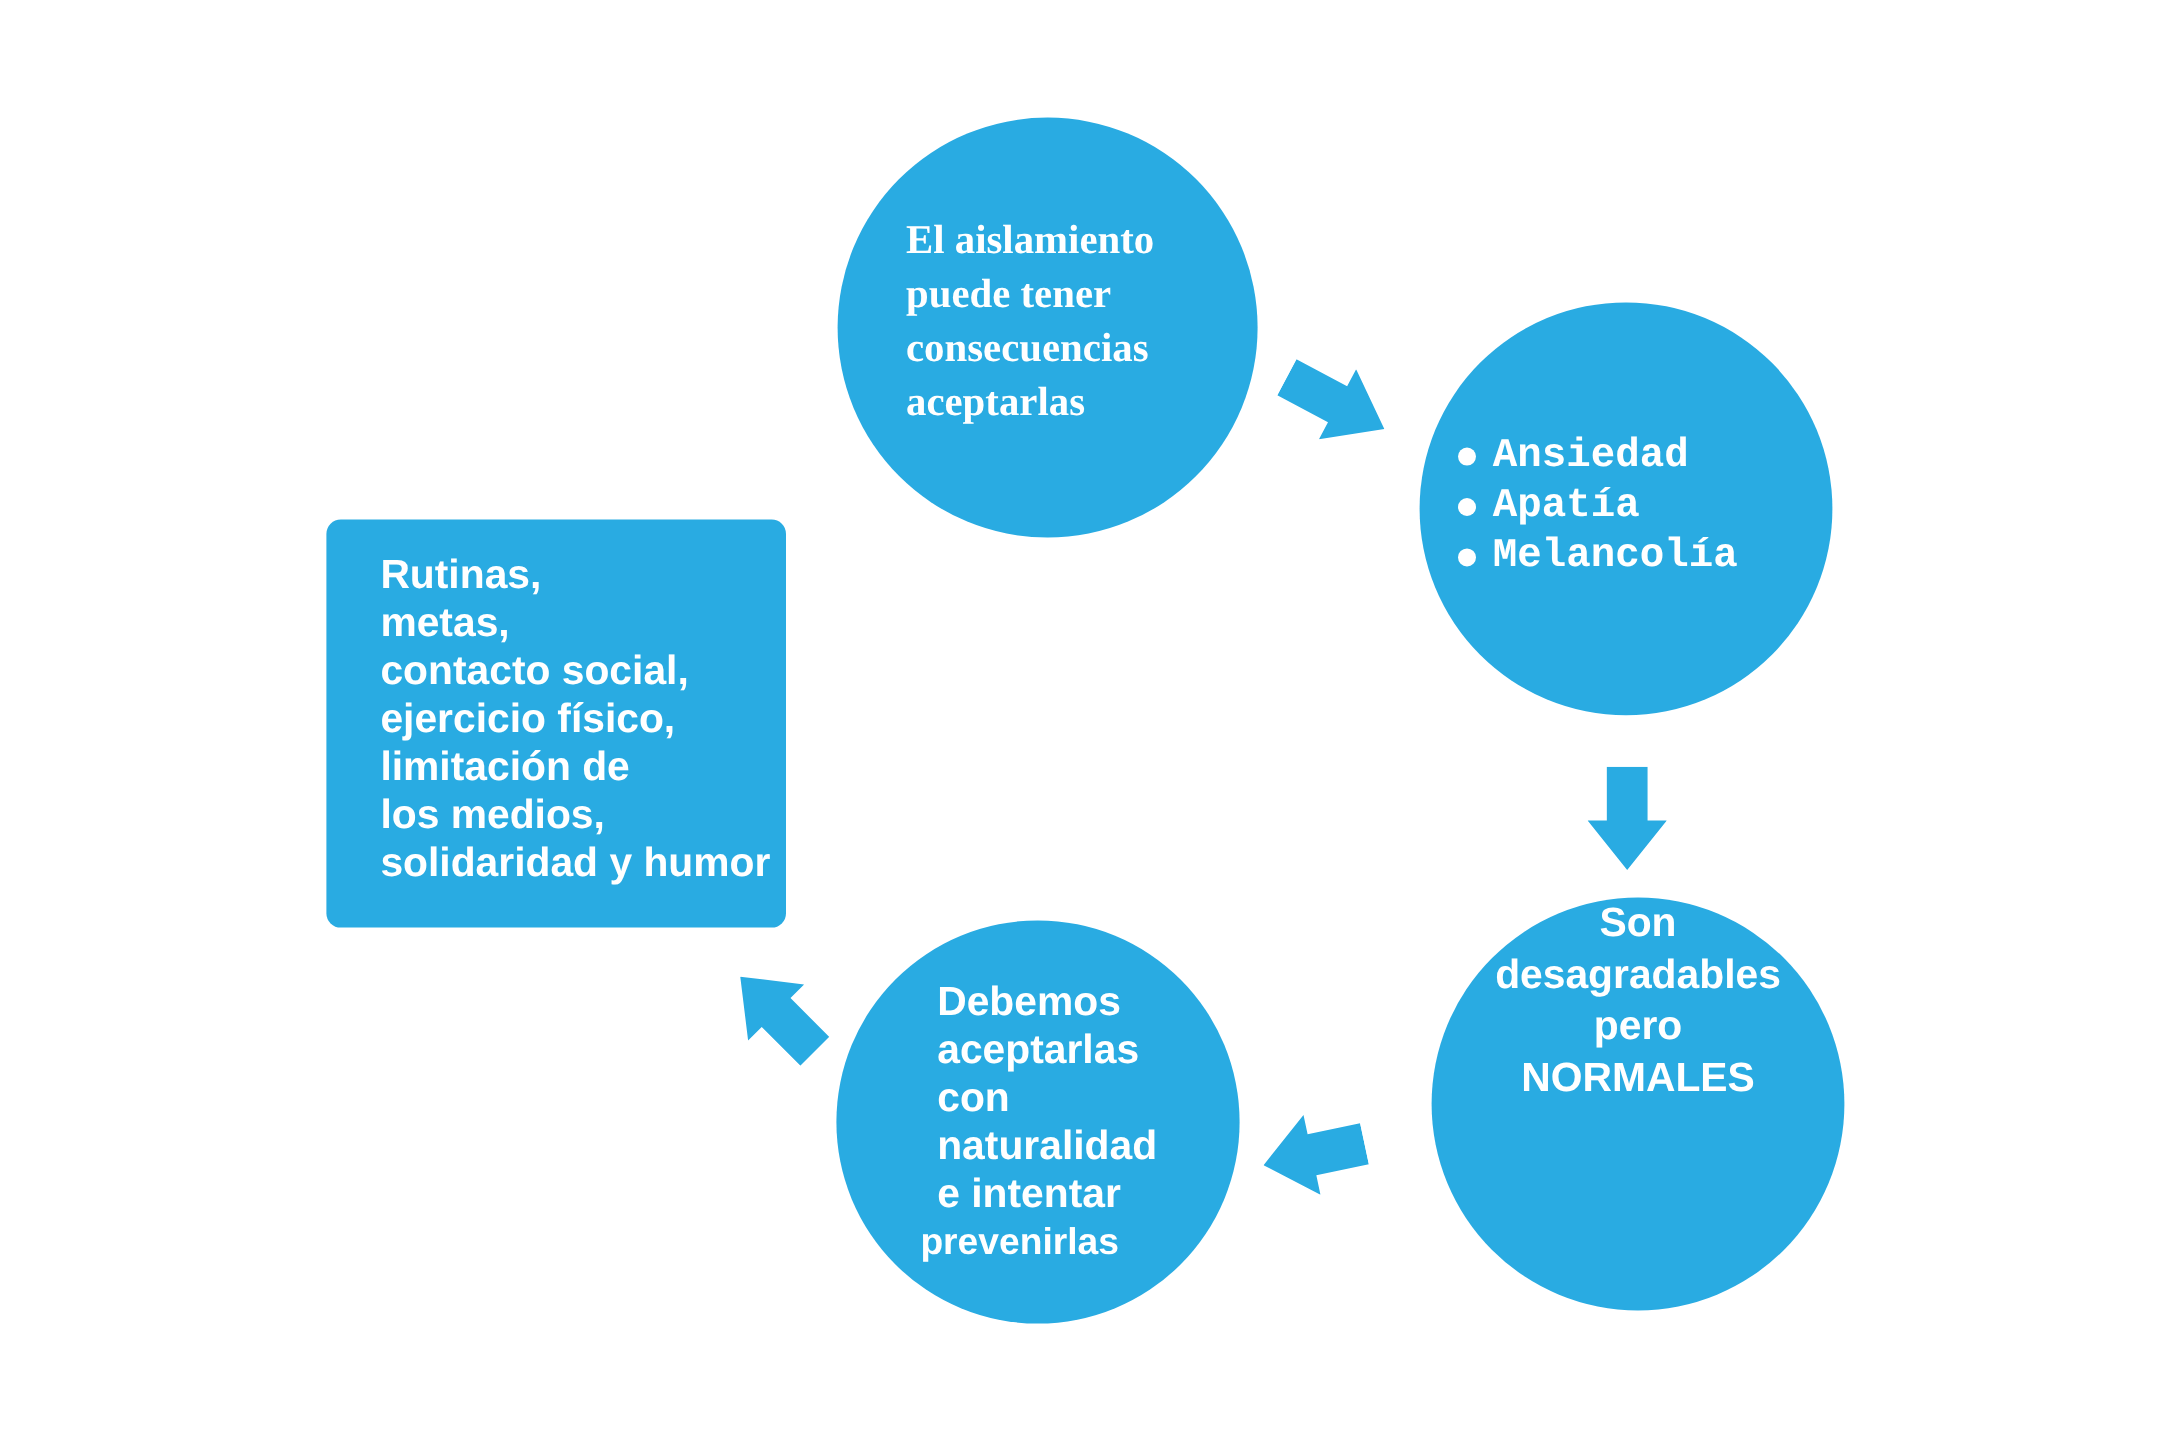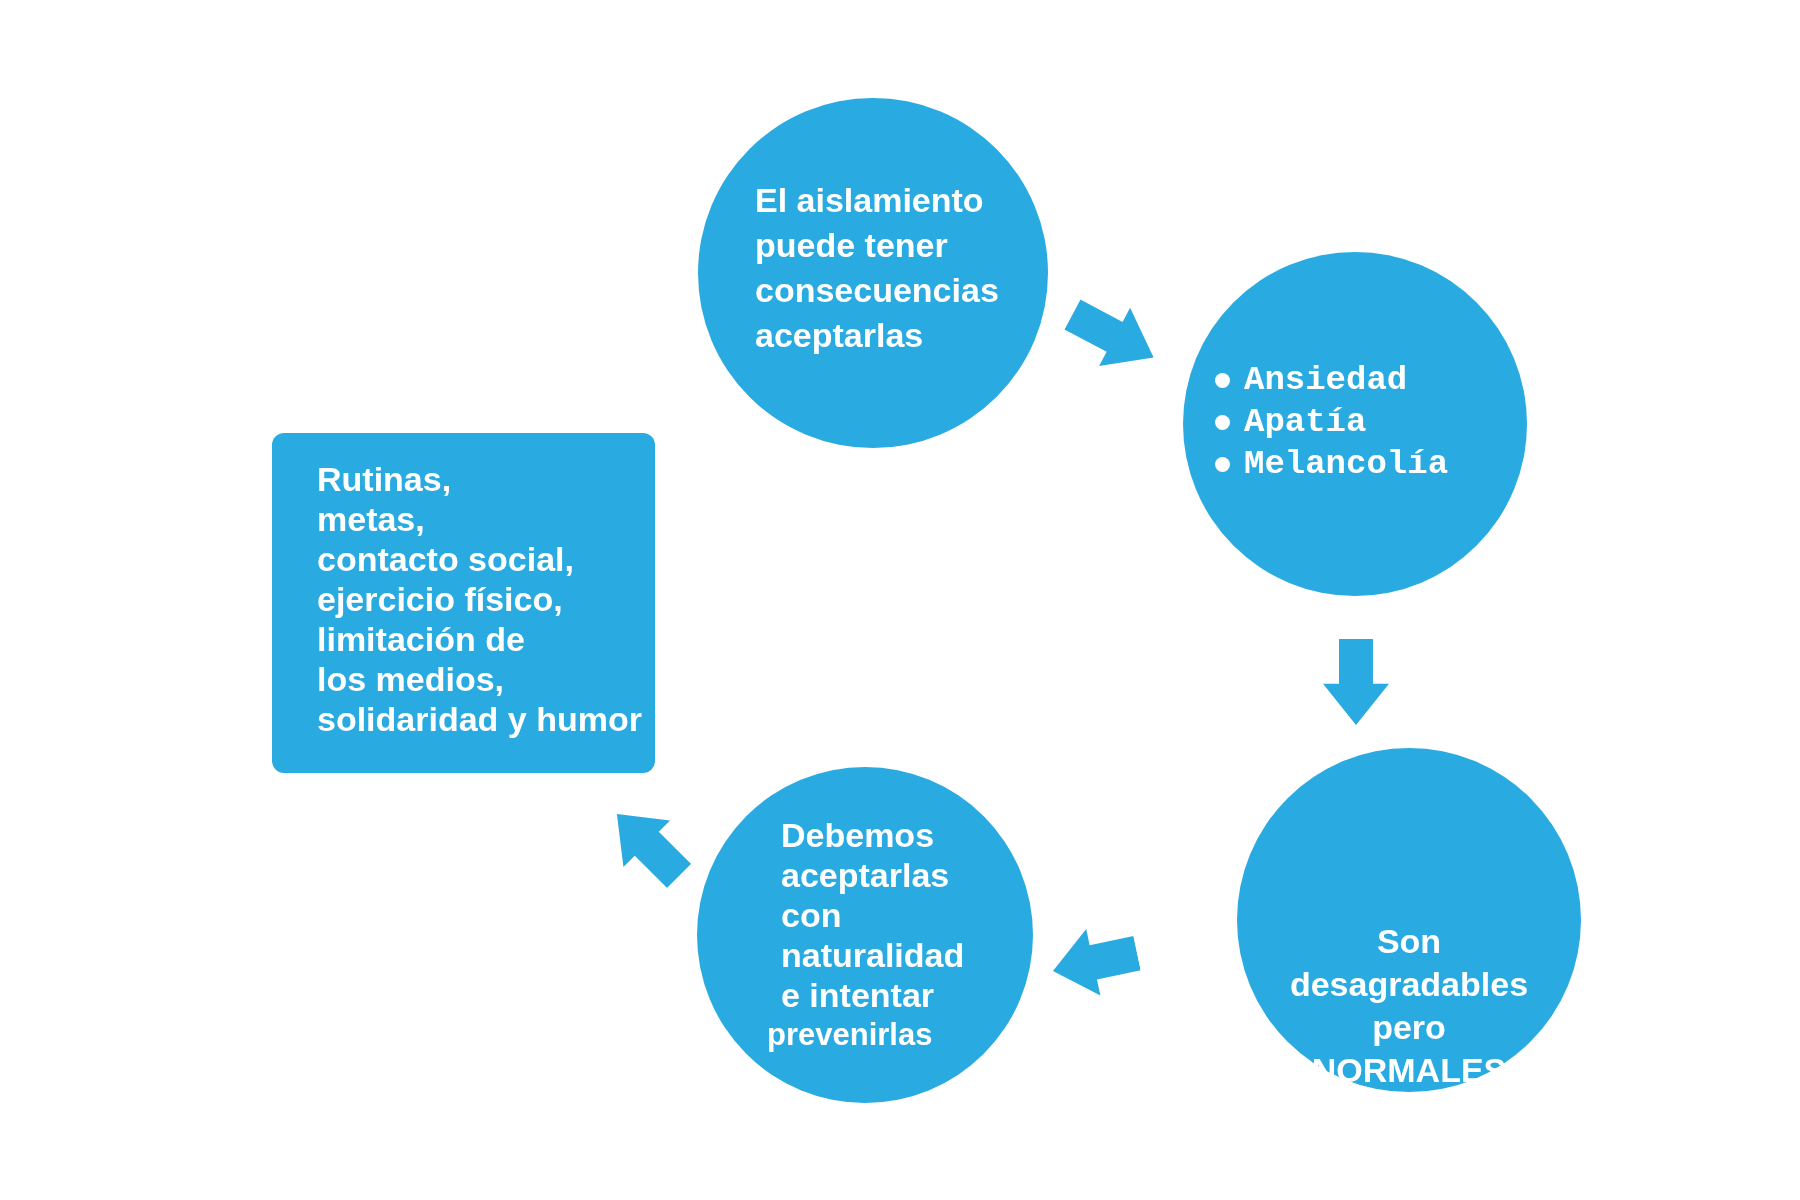--- a/index.html
+++ b/index.html
@@ -25,38 +25,38 @@
   }
   .circle { border-radius: 50%; }
   .rounded-square { border-radius: 12px; }
 
   .line { display: block; white-space: nowrap; }
 
   
   #node-isolation { left: 698px; top: 98px; width: 350px; height: 350px; }
   #node-isolation .text {
     position: absolute; left: 57px; top: 80px;
-    font-size: 34px; line-height: 45px;
+    font-size: 34px; line-height: 45px; font-family: Liberation Serif, serif;
   }
 
   
   #node-symptoms { left: 1183px; top: 252px; width: 344px; height: 344px; }
   #node-symptoms .text {
     position: absolute; left: 32px; top: 107px;
     font-size: 34px; line-height: 42px; font-family: Liberation Mono, monospace;
   }
   .bullet-row { display: flex; align-items: center; }
   .dot {
     width: 15px; height: 15px; border-radius: 50%;
     background: var(--text); margin-right: 14px; flex: 0 0 auto;
   }
 
   
-  #node-normal { left: 1237px; top: 748px; width: 344px; height: 344px;
-    display: flex; align-items: flex-end; justify-content: center; }
+  #node-normal { left: 1193px; top: 748px; width: 344px; height: 344px;
+    display: flex; align-items: flex-start; justify-content: center; }
   #node-normal .text {
     text-align: center; font-size: 34px; line-height: 43px;
   }
 
   
   #node-accept { left: 697px; top: 767px; width: 336px; height: 336px;
     display: flex; align-items: center; }
   #node-accept .text {
     margin-left: 84px; font-size: 34px; line-height: 40px;
   }

